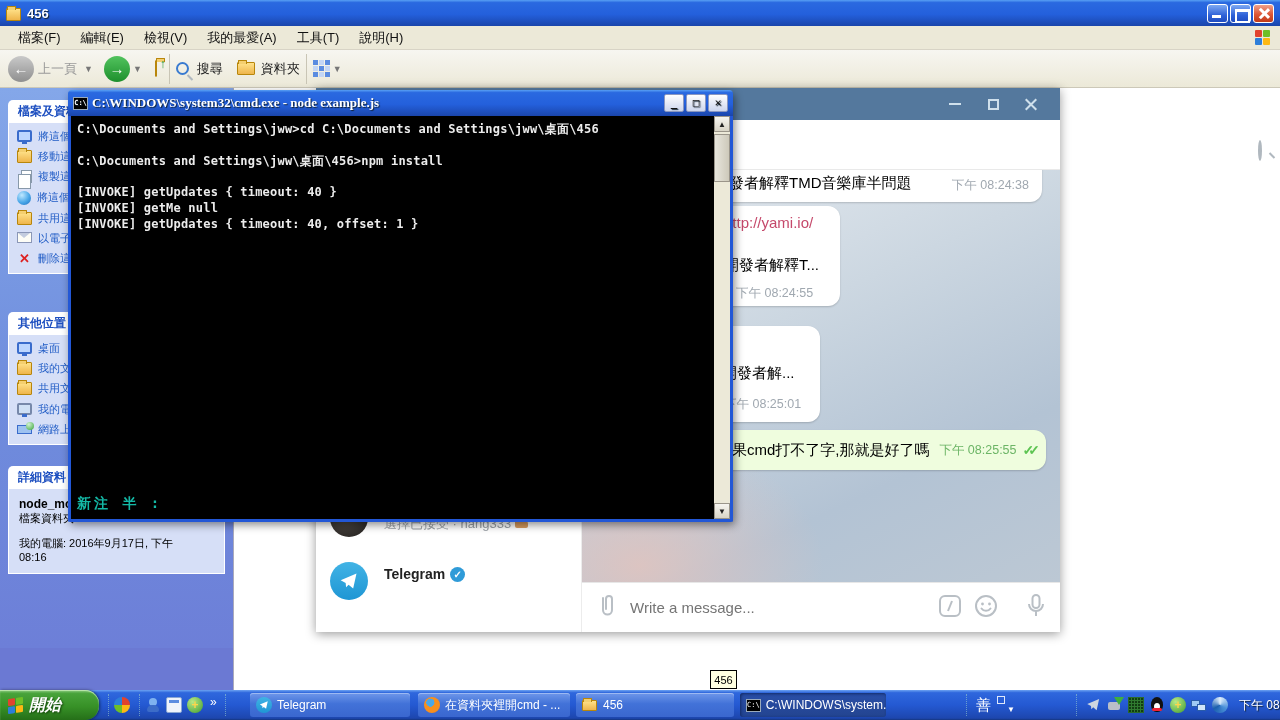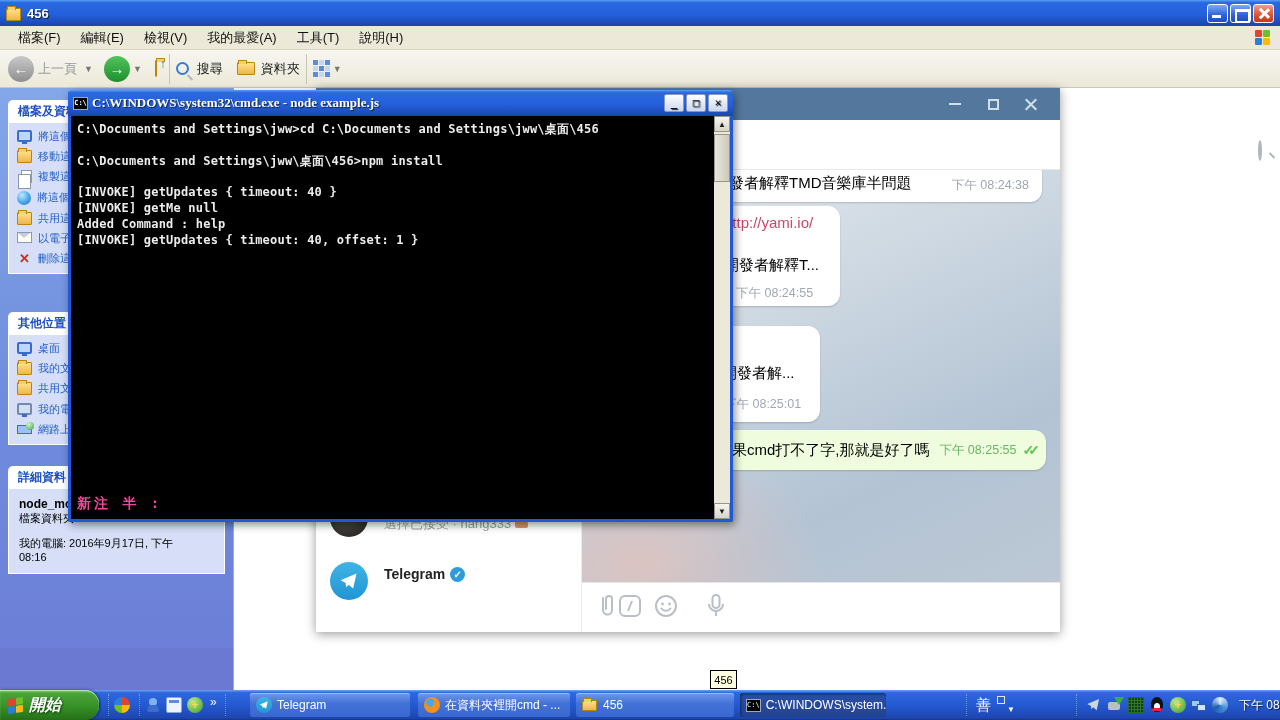--- a/index.html
+++ b/index.html
@@ -329,20 +329,21 @@
         <span class="btime btime-out" style="white-space:nowrap">下午 08:25:55</span>
         <span class="chk" style="margin-left:6px;letter-spacing:-6px">✓✓</span>
       </div>
 
     </div>
 
     <div class="inputbar abs" style="left:266px;top:494px;width:478px;height:50px;padding:0 14px">
       <span><svg width="22" height="26" viewBox="0 0 22 26">
             <path d="M7 5 L7 17 a4.5 4.5 0 0 0 9 0 L16 6 a3 3 0 0 0 -6 0 L10 16" fill="none" stroke="#b9bfc5" stroke-width="2" stroke-linecap="round"></path>
           </svg></span>
+      <input style="border: none; outline: none; flex: 1 1 0%; margin-left: 12px; font-size: 15px; font-family: &quot;Liberation Sans&quot;, sans-serif; color: rgb(51, 51, 51); background: transparent;" placeholder="Write a message...">
       <span style="margin-right:12px"><svg width="24" height="24" viewBox="0 0 24 24">
             <rect x="2" y="2" width="20" height="20" rx="5" fill="none" stroke="#b9bfc5" stroke-width="2"></rect>
             <line x1="14" y1="7" x2="10" y2="17" stroke="#b9bfc5" stroke-width="2"></line>
           </svg></span>
       <span style="margin-right:28px"><svg width="24" height="24" viewBox="0 0 24 24">
             <circle cx="12" cy="12" r="10" fill="none" stroke="#b9bfc5" stroke-width="2"></circle>
             <circle cx="8.5" cy="10" r="1.4" fill="#b9bfc5"></circle>
             <circle cx="15.5" cy="10" r="1.4" fill="#b9bfc5"></circle>
             <path d="M7.5 14.5 a5.5 5.5 0 0 0 9 0" fill="none" stroke="#b9bfc5" stroke-width="2" stroke-linecap="round"></path>
           </svg></span>
@@ -372,24 +373,23 @@
     <div style="position:relative;width:659px;height:403px">
       <div class="console" style="position:absolute;left:0;top:0;width:643px;height:403px;padding:5px 0 0 6px">
         <div>
 
         <div class="cline">C:\Documents and Settings\jww&gt;cd C:\Documents and Settings\jww\桌面\456</div>
             <div class="cline"></div>
             <div class="cline">C:\Documents and Settings\jww\桌面\456&gt;npm install</div>
             <div class="cline"></div>
             <div class="cline">[INVOKE] getUpdates { timeout: 40 }</div>
             <div class="cline">[INVOKE] getMe null</div>
-            <div class="cline">Added Command : help</div>
             <div class="cline">[INVOKE] getUpdates { timeout: 40, offset: 1 }</div>
           </div>
-        <div class="abs" style="left:6px;bottom:6px;color:#ec4899;font-size:14px;font-weight:bold;letter-spacing:3px;font-family:'DejaVu Sans Mono',monospace">新注 半 :</div>
+        <div class="abs" style="left:6px;bottom:6px;color:#14b8a6;font-size:14px;font-weight:bold;letter-spacing:3px;font-family:'DejaVu Sans Mono',monospace">新注 半 :</div>
       </div>
       <div class="sb" style="position:absolute;right:0;top:0;width:16px;height:403px">
         <span class="sbtn" style="top:0">▲</span>
         <span class="sthumb" style="top:18px;height:48px"></span>
         <span class="sbtn" style="bottom:0">▼</span>
       </div>
     </div>
   </div>
 
   <div class="tooltip abs" style="left:710px;top:670px;width:27px;height:19px;z-index:40">456</div>

